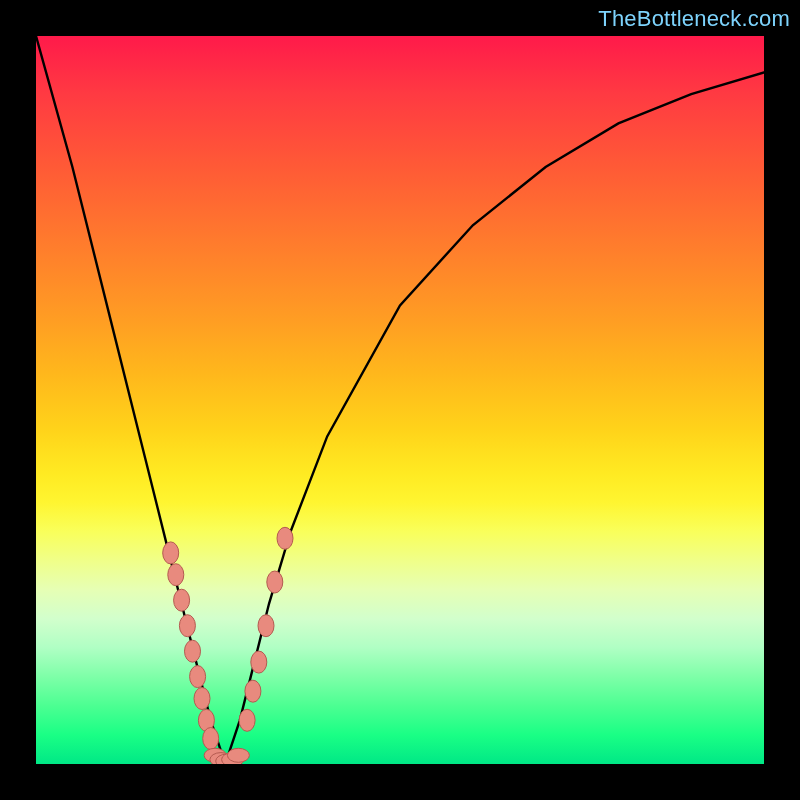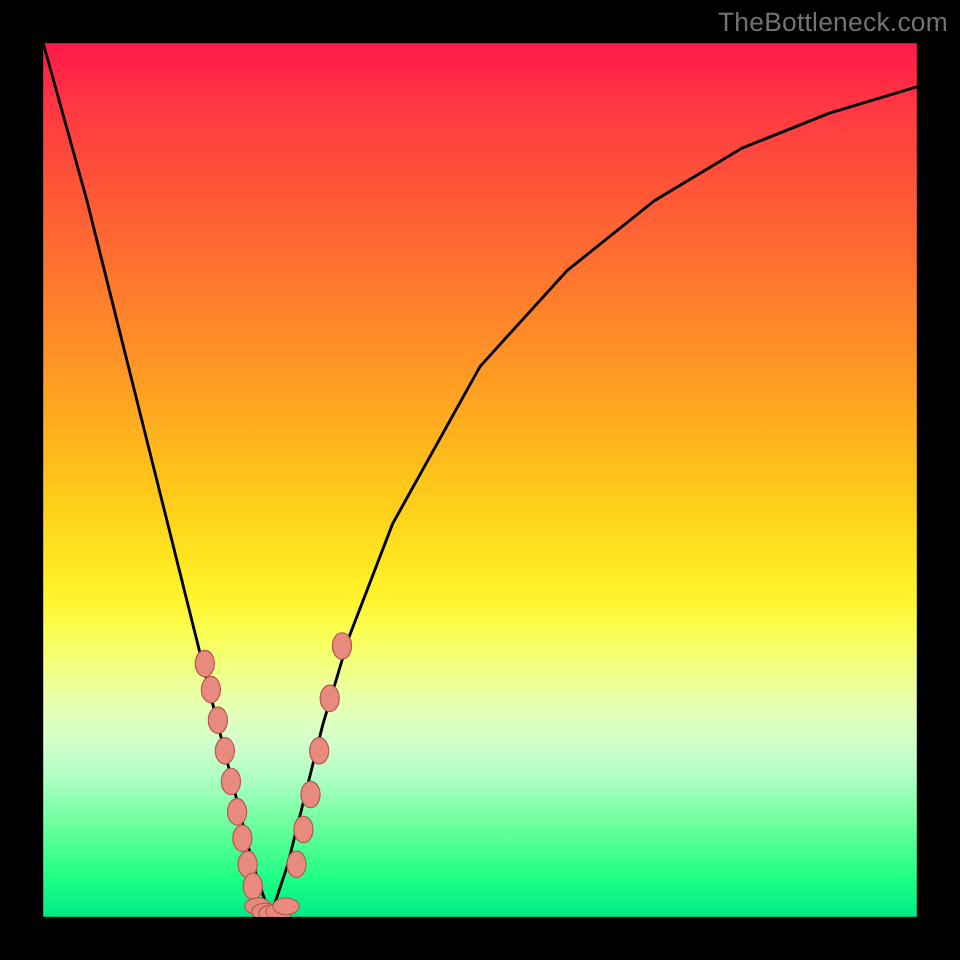--- a/index.html
+++ b/index.html
@@ -45,21 +45,21 @@
       #7effa8 88%,
       #4cff92 92%,
       #1aff85 96%,
       #00e886 100%
     );
   }
   .watermark {
     position: absolute;
     top: 6px;
     right: 10px;
-    color: #737373;
+    color: #7dd3fc;
     font-size: 22px;
     font-weight: 500;
     letter-spacing: 0.2px;
     user-select: none;
   }
   svg {
     position: absolute;
     top: 0;
     left: 0;
   }

